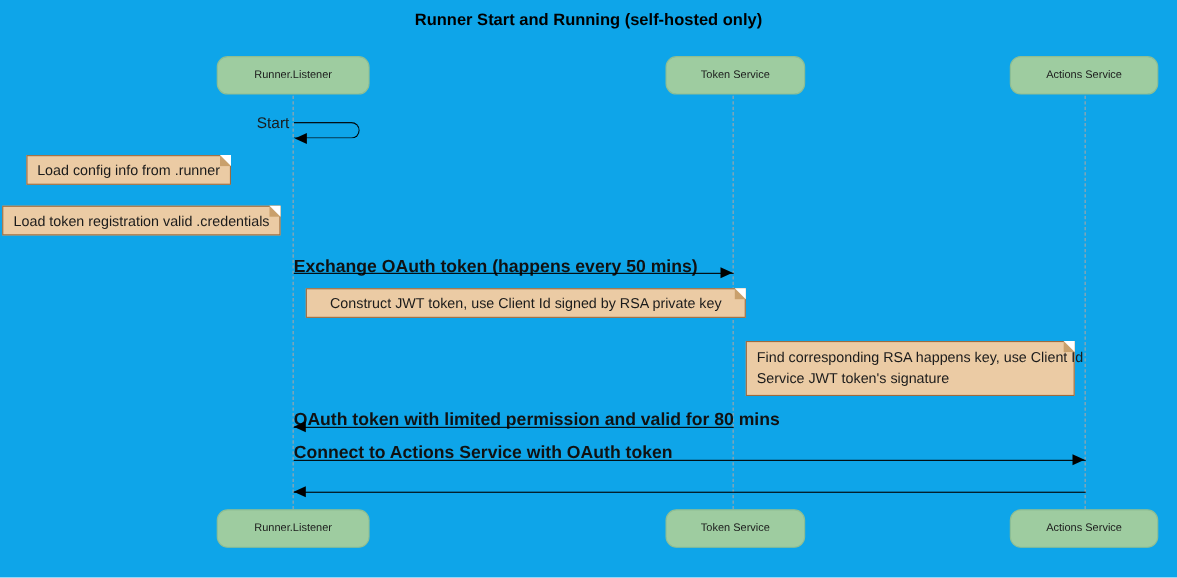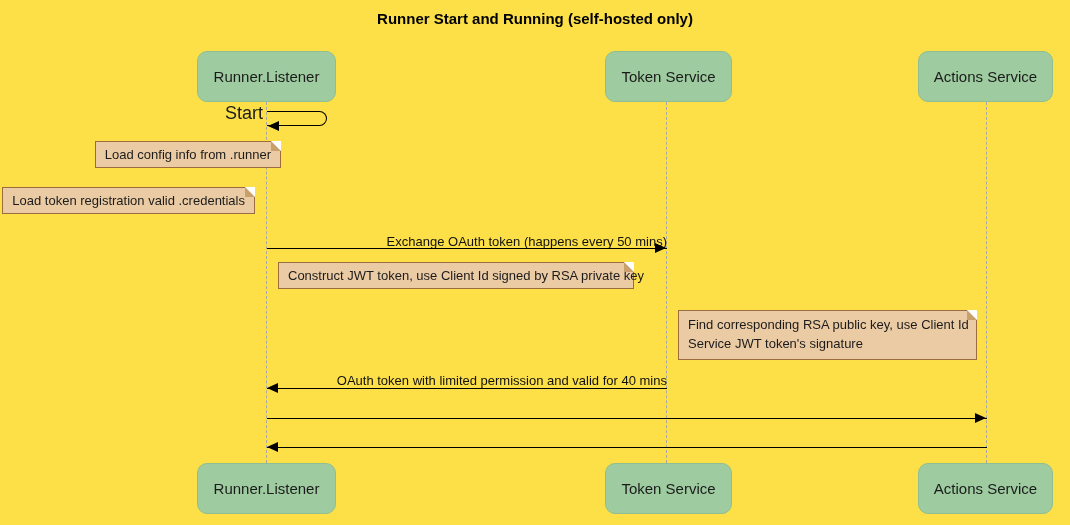--- a/index.html
+++ b/index.html
@@ -1,61 +1,62 @@
 <!DOCTYPE html>
 <html><head>
 <meta charset="utf-8">
 <style>
   html,body { margin:0; padding:0; background:#ffffff; }
   #diagram {
     position:relative;
     width:1070px; height:525px;
-    background:#fde047;
+    background:#0ea5e9;
     font-family:"Liberation Sans", sans-serif;
     color:#1b1b1b;
     overflow:hidden;
   }
   .title {
     position:absolute; left:0; top:10px; width:100%;
     text-align:center; font-size:15px; font-weight:bold; color:#000;
   }
   .participant {
-    position:absolute; height:51px;
+    position:absolute; height:35px;
     background:#9ECCA0; border:1px solid #8FBE92; border-radius:10px;
     display:flex; align-items:center; justify-content:center;
-    font-size:15px; color:#1b1b1b; box-sizing:border-box;
+    font-size:10px; color:#1b1b1b; box-sizing:border-box;
   }
   .lifeline {
     position:absolute; width:0; top:87px; height:376px;
     border-left:1px dashed #a6a6a6;
   }
   .msg-line {
     position:absolute; height:0; border-top:1px solid #000;
   }
   .msg-label {
-    position:absolute; font-size:13px; text-align:right; color:#111;
+    position:absolute; font-size:16px; text-align:left; color:#111;
     white-space:nowrap;
+    font-weight:bold;
   }
   .arrow-right {
     position:absolute; width:0; height:0;
     border-left:11px solid #000; border-top:5px solid transparent; border-bottom:5px solid transparent;
   }
   .arrow-left {
     position:absolute; width:0; height:0;
     border-right:11px solid #000; border-top:5px solid transparent; border-bottom:5px solid transparent;
   }
   .self-loop {
     position:absolute; left:267px; top:111px; width:60px; height:15px;
     border-top:1px solid #000; border-right:1px solid #000; border-bottom:1px solid #000;
     border-top-right-radius:8px; border-bottom-right-radius:8px;
     box-sizing:border-box;
   }
   .self-label {
     position:absolute; left:163px; top:103px; width:100px;
-    text-align:right; font-size:18px; white-space:nowrap;
+    text-align:right; font-size:14px; white-space:nowrap;
   }
   .note {
     position:absolute; display:inline-block;
     background:#EBCBA4; border:1px solid #9C6B3F;
     font-size:13px; color:#1b1b1b;
     padding:5px 9px; white-space:nowrap; box-sizing:border-box;
   }
   .note::before { 
     content:""; position:absolute; top:-1px; right:-1px;
     width:0; height:0; border-style:solid; border-width:0 10px 10px 0;
@@ -77,38 +78,39 @@
   <div class="lifeline" style="left:986px;"></div>
 
   <div class="participant" style="left:197px; top:51px; width:139px;">Runner.Listener</div>
   <div class="participant" style="left:605px; top:51px; width:127px;">Token Service</div>
   <div class="participant" style="left:918px; top:51px; width:135px;">Actions Service</div>
 
   <div class="self-label">Start</div>
   <div class="self-loop"></div>
   <div class="arrow-left" style="left:268px; top:121px;"></div>
 
-  <div class="note center" style="right:789px; top:141px;">Load config info from .runner</div>
+  <div class="note center" style="right:860px; top:141px;">Load config info from .runner</div>
   <div class="note center" style="right:815px; top:187px;">Load token registration valid .credentials</div>
 
   <div class="msg-label" style="left:267px; top:234px; width:400px;">Exchange OAuth token (happens every 50 mins)</div>
   <div class="msg-line" style="left:267px; top:248px; width:400px;"></div>
   <div class="arrow-right" style="left:655px; top:243px;"></div>
 
-  <div class="note center" style="left:278px; top:262px; width:356px;">Construct JWT token, use Client Id signed by RSA private key</div>
+  <div class="note center" style="left:278px; top:262px; width:400px;">Construct JWT token, use Client Id signed by RSA private key</div>
 
   <div class="note two-line" style="left:678px; top:310px; width:299px;">
-    <span>Find corresponding RSA public key, use Client Id</span>
+    <span>Find corresponding RSA happens key, use Client Id</span>
     <span>Service JWT token's signature</span>
   </div>
 
-  <div class="msg-label" style="left:267px; top:373px; width:400px;">OAuth token with limited permission and valid for 40 mins</div>
+  <div class="msg-label" style="left:267px; top:373px; width:400px;">OAuth token with limited permission and valid for 80 mins</div>
   <div class="msg-line" style="left:267px; top:388px; width:400px;"></div>
   <div class="arrow-left" style="left:267px; top:383px;"></div>
 
+  <div class="msg-label" style="left:267px; top:403px; width:720px;">Connect to Actions Service with OAuth token</div>
   <div class="msg-line" style="left:267px; top:418px; width:720px;"></div>
   <div class="arrow-right" style="left:975px; top:413px;"></div>
 
   <div class="msg-line" style="left:267px; top:447px; width:720px;"></div>
   <div class="arrow-left" style="left:267px; top:442px;"></div>
 
   <div class="participant" style="left:197px; top:463px; width:139px;">Runner.Listener</div>
   <div class="participant" style="left:605px; top:463px; width:127px;">Token Service</div>
   <div class="participant" style="left:918px; top:463px; width:135px;">Actions Service</div>
 

